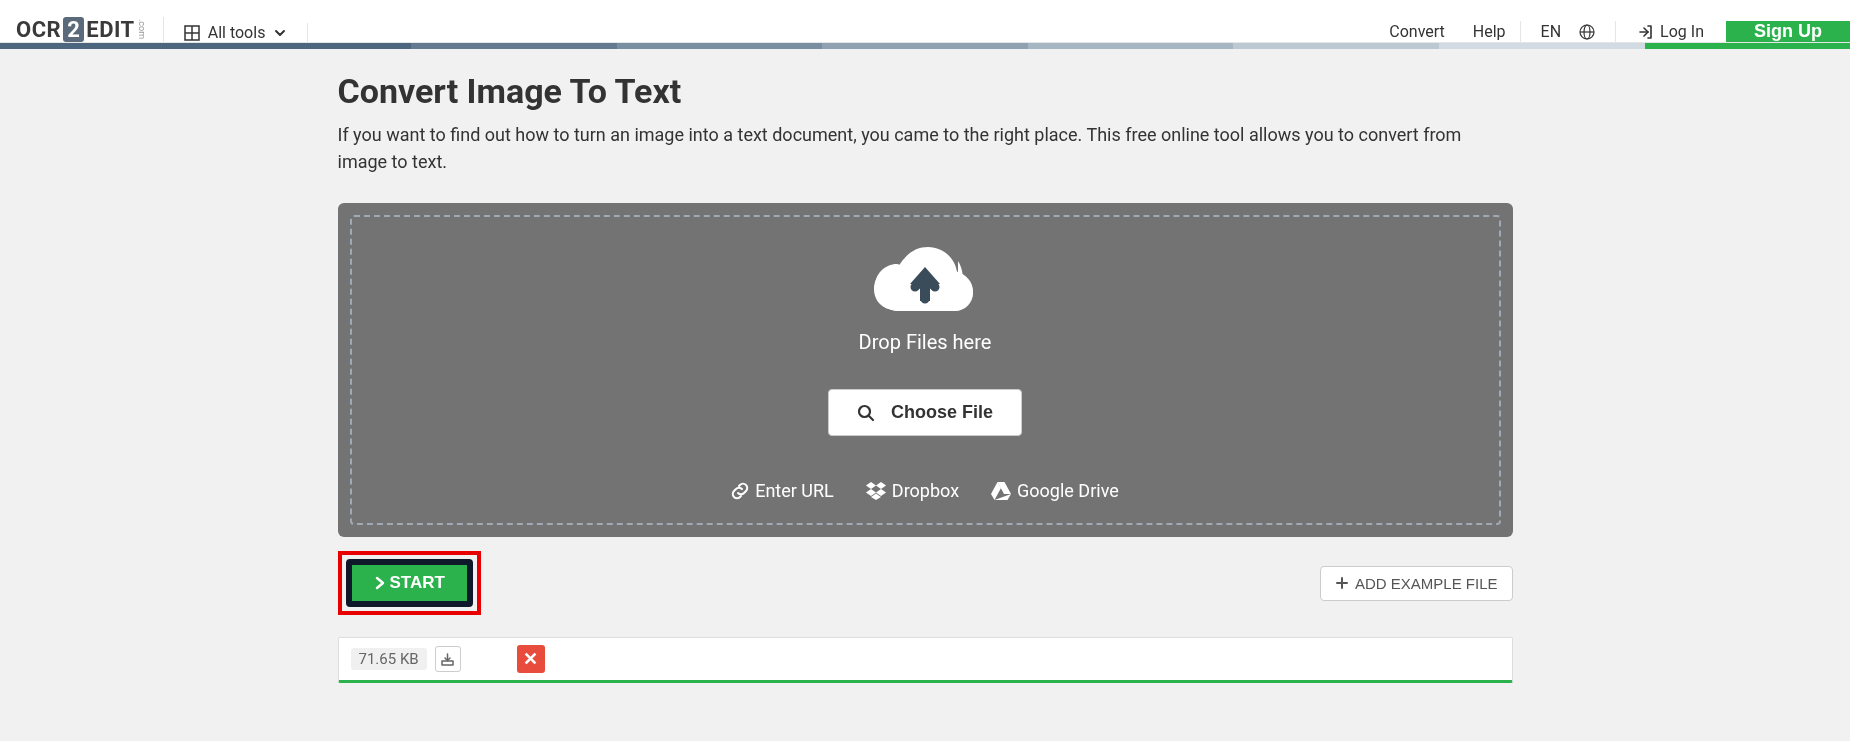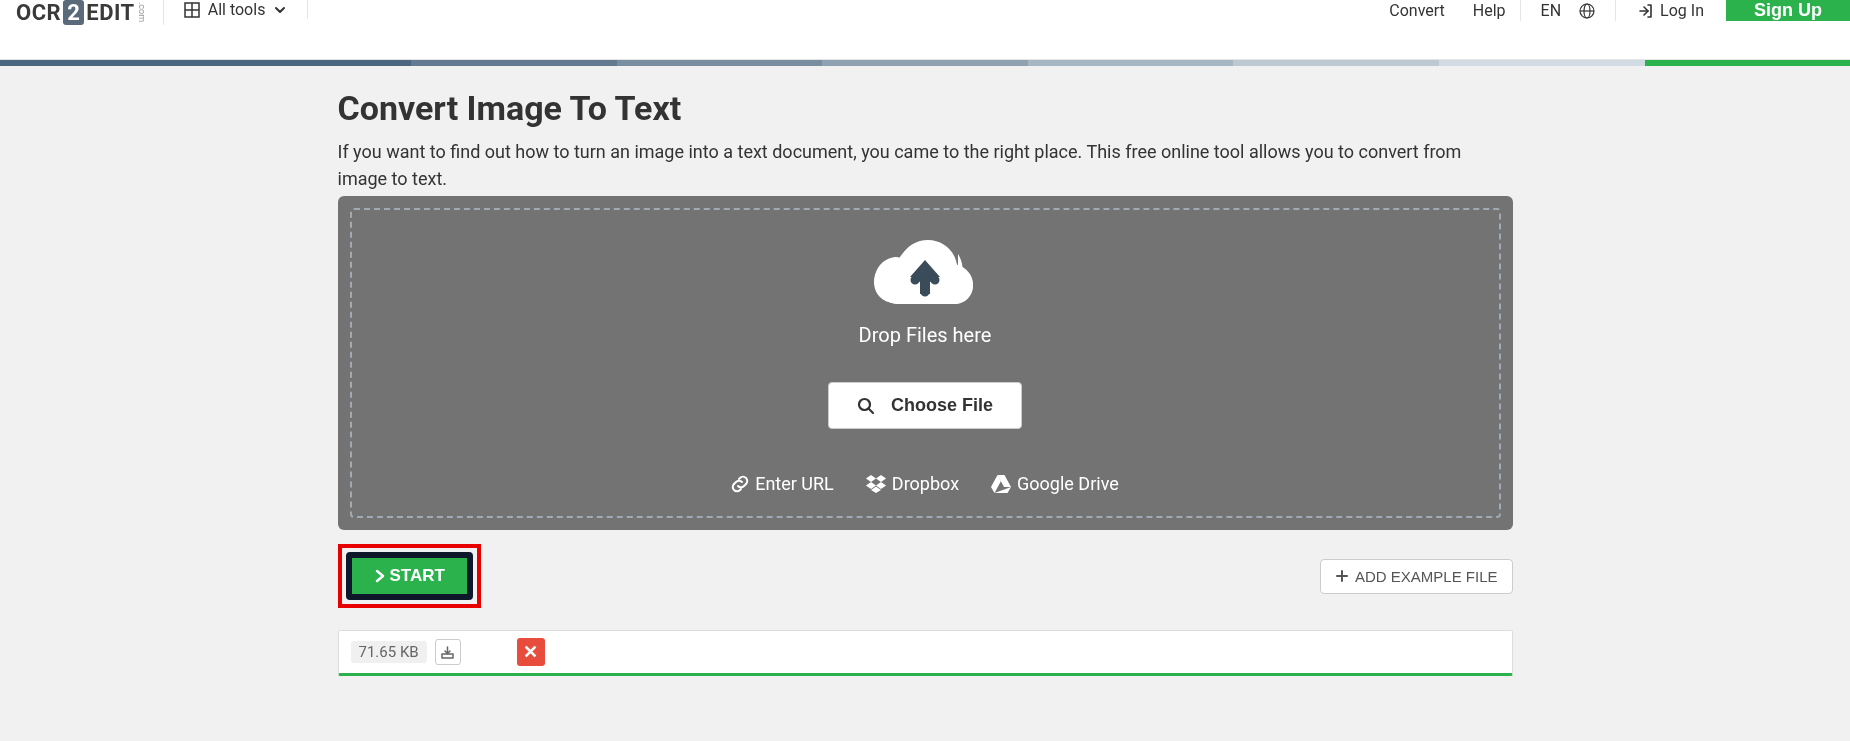--- a/index.html
+++ b/index.html
@@ -1,19 +1,19 @@
 <!DOCTYPE html>
 <html><head>
 <meta charset="utf-8">
 <style>
   * { box-sizing: border-box; margin: 0; padding: 0; }
   body { font-family: -apple-system, BlinkMacSystemFont, "Segoe UI", Roboto, Helvetica, Arial, sans-serif; background: #f1f1f1; width: 1850px; }
   
   
-  .header { background: #fff; display: flex; align-items: flex-start; height: 60px; border-bottom: 1px solid #e5e5e5; }
+  .header { background: #fff; display: flex; align-items: flex-end; height: 43px; border-bottom: 1px solid #e5e5e5; }
   .logo { display: flex; align-items: center; padding: 0 16px; border-right: 1px solid #e5e5e5; }
   .logo-text { font-size: 22px; font-weight: 700; color: #3a3a3a; letter-spacing: 0.5px; display: flex; align-items: center; }
   .logo-text .logo-2 { background: #5a6a7a; color: #fff; padding: 0 4px; border-radius: 3px; margin: 0 2px; }
   .logo-sub { font-size: 9px; color: #999; writing-mode: vertical-rl; text-orientation: mixed; margin-left: 2px; }
   
   .all-tools { display: flex; align-items: center; padding: 0 20px; border-right: 1px solid #e5e5e5; cursor: pointer; gap: 8px; color: #333; font-size: 16px; }
   
   .header-spacer { flex: 1; }
   .header-right { display: flex; align-items: stretch; }
   .header-link { display: flex; align-items: center; padding: 0 14px; color: #333; text-decoration: none; font-size: 16px; cursor: pointer; }
@@ -21,21 +21,21 @@
   .login-wrap { padding: 0 22px; display: flex; align-items: center; gap: 6px; cursor: pointer; font-size: 16px; color: #333; }
   .signup-btn { background: #2bb24c; color: #fff; display: flex; align-items: center; padding: 0 28px; font-size: 18px; font-weight: 600; cursor: pointer; border: none; }
   
   
   .stripe { height: 6px; display: flex; }
   .stripe div { flex: 1; }
   
   
   .main { max-width: 1175px; margin: 0 auto; padding-top: 22px; }
   .page-title { font-size: 34px; color: #333; font-weight: 700; margin-bottom: 10px; }
-  .page-desc { font-size: 18px; color: #333; line-height: 1.5; margin-bottom: 4px; }
+  .page-desc { font-size: 18px; color: #333; line-height: 1.5; margin-bottom: 28px; }
   
   
   .dropzone { background: #737373; border-radius: 6px; padding: 12px; }
   .dropzone-inner { border: 2px dashed #a0aab4; border-radius: 4px; padding: 22px 0 22px; text-align: center; color: #fff; }
   .cloud-icon { width: 110px; height: 85px; margin: 0 auto; }
   .drop-text { font-size: 20px; margin-top: 6px; margin-bottom: 35px; }
   .choose-file-btn { background: #fff; color: #333; border: 1px solid #ccc; border-radius: 4px; padding: 12px 28px; font-size: 18px; font-weight: 600; cursor: pointer; display: inline-flex; align-items: center; gap: 16px; }
   .import-row { display: flex; justify-content: center; gap: 32px; margin-top: 44px; font-size: 18px; }
   .import-link { color: #fff; text-decoration: none; cursor: pointer; display: inline-flex; align-items: center; gap: 6px; }
   

